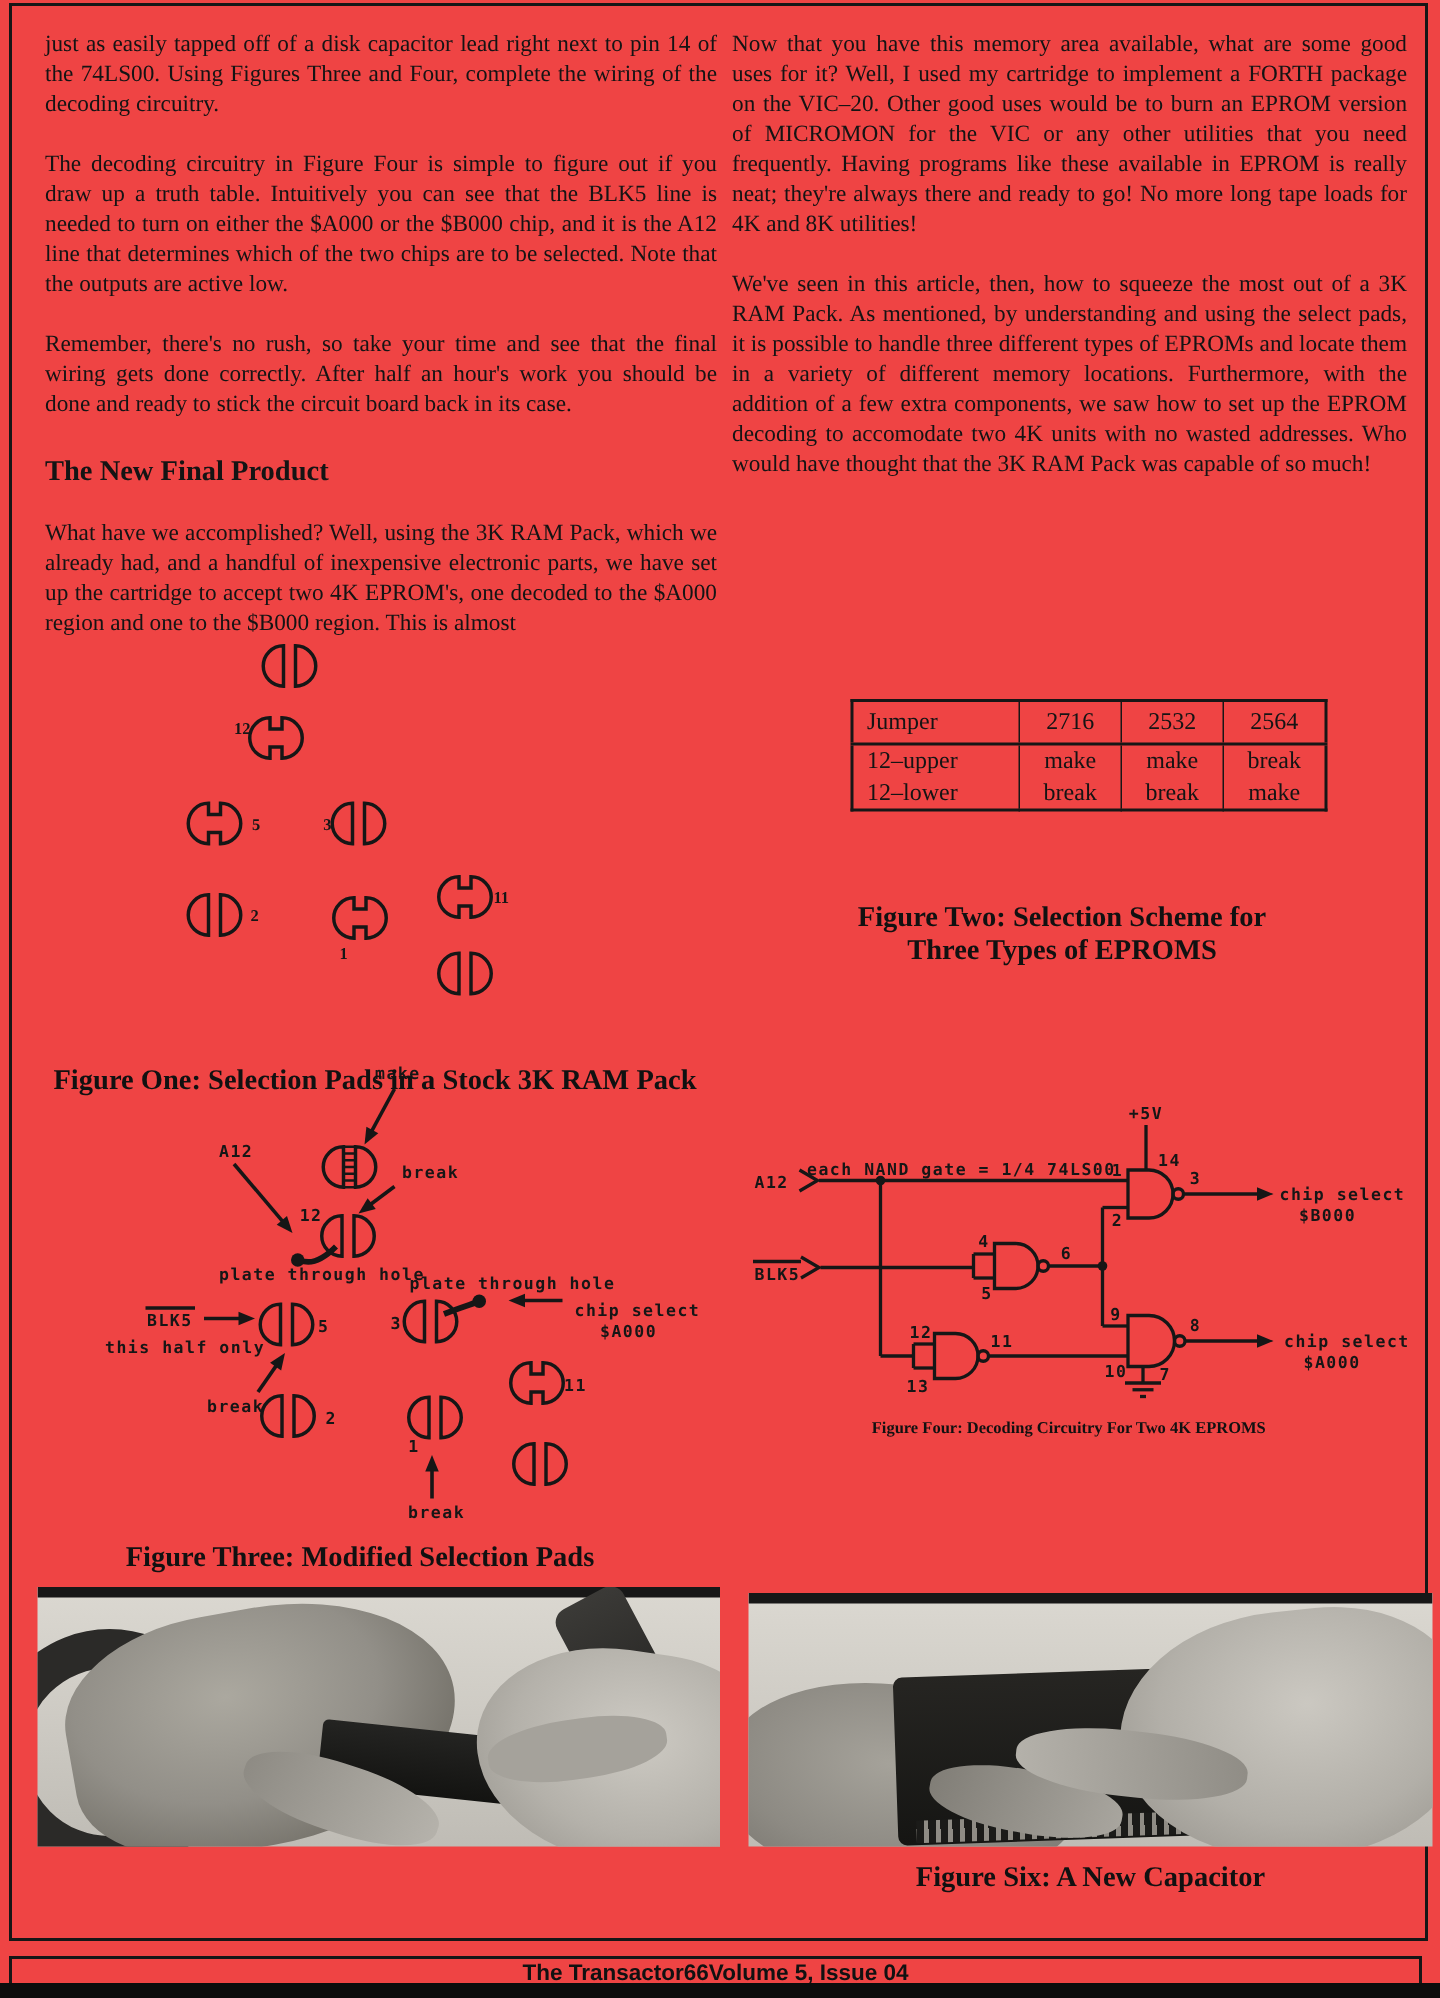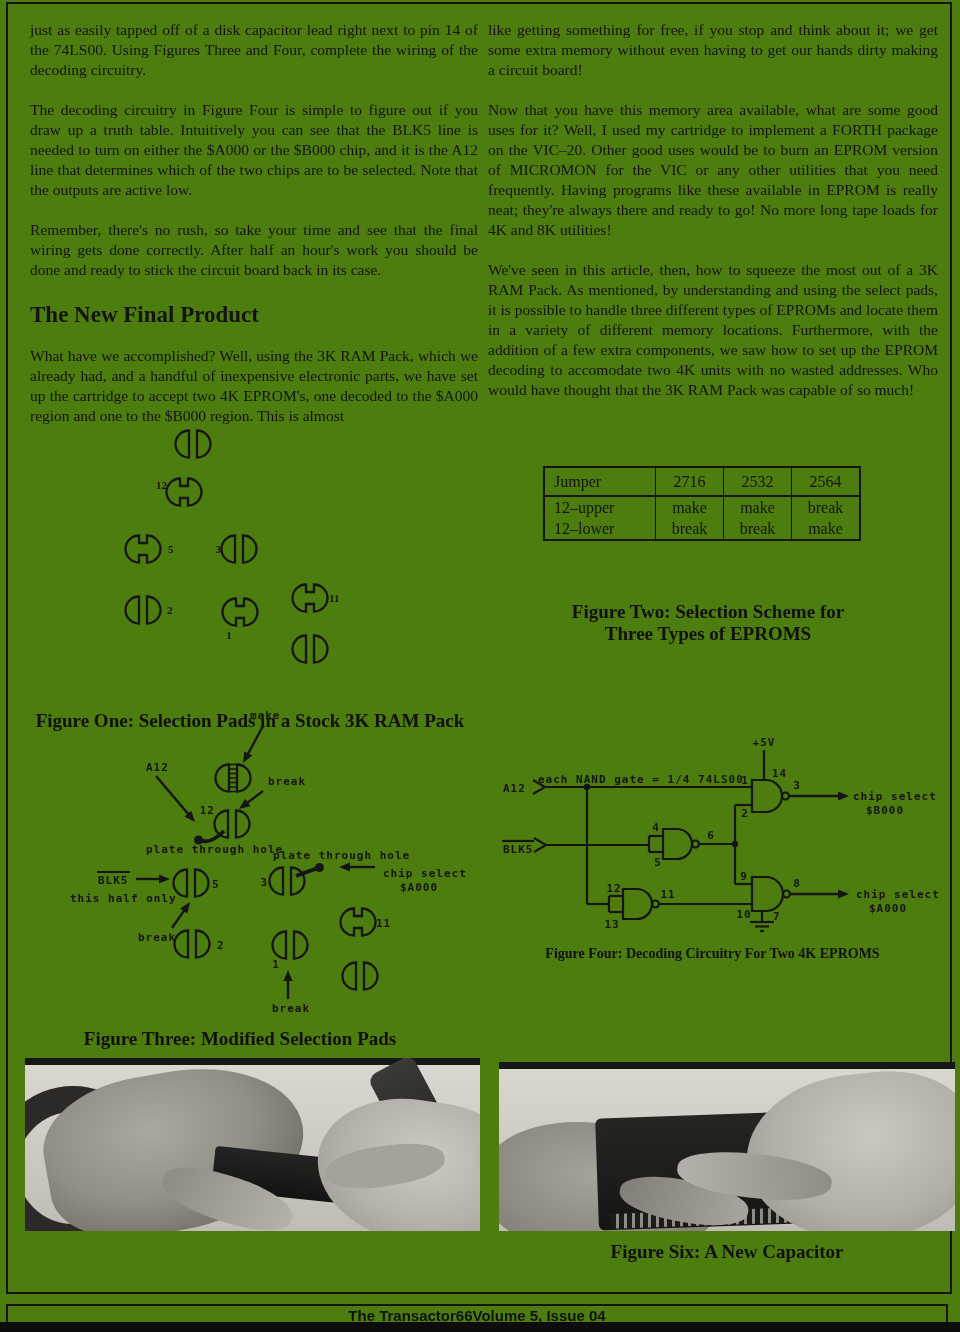--- a/index.html
+++ b/index.html
@@ -1,30 +1,30 @@
 <!DOCTYPE html>
 <html><head>
 <meta charset="utf-8">
 <style>
   html,body{margin:0;padding:0;}
   body{width:960px;height:1332px;background:#efede8;font-family:"Liberation Serif",serif;}
-  #page{position:relative;width:960px;height:1332px;background:#4d7c0f;overflow:hidden;color:#161616;}
+  #page{position:relative;width:960px;height:1332px;background:#ef4444;overflow:hidden;color:#161616;}
   #content-frame{position:absolute;left:6px;top:2px;width:942px;height:1288px;border:2px solid #161616;}
 
   .col{position:absolute;top:20px;font-size:15.5px;line-height:20px;text-align:justify;color:#141414;}
   #left-col{left:30px;width:448px;}
   #right-col{left:488px;width:450px;}
   .col p{margin:0 0 20px 0;}
-  .col h2{font-size:23px;margin:25px 0 21px 0;text-align:left;}
+  .col h2{font-size:19px;margin:25px 0 21px 0;text-align:left;}
 
   
   .fig-caption{position:absolute;font-weight:bold;font-size:19px;text-align:center;color:#111;}
 
   
-  #figure-two-table{position:absolute;left:543px;top:466px;border-collapse:collapse;font-size:16px;color:#141414;}
+  #figure-two-table{position:absolute;left:567px;top:466px;border-collapse:collapse;font-size:16px;color:#141414;}
   #figure-two-table th,#figure-two-table td{border-left:1.5px solid #161616;padding:0 6px;font-weight:normal;text-align:center;height:21px;}
   #figure-two-table th{height:27px;border-bottom:2px solid #161616;}
   #figure-two-table th:first-child,#figure-two-table td:first-child{border-left:none;text-align:left;padding-left:9px;width:95px;}
   #figure-two-table th:nth-child(n+2),#figure-two-table td:nth-child(n+2){width:55px;}
   #figure-two-table{border:2px solid #161616;}
 
   
   #figure-layer{position:absolute;left:0;top:0;width:960px;height:1332px;}
   .pad{fill:none;stroke:#161616;stroke-width:2.3px;}
   .hatch{stroke-width:1.6px;}
@@ -66,21 +66,20 @@
 
   <div class="col" id="left-col">
     <p>just as easily tapped off of a disk capacitor lead right next to pin 14 of the 74LS00. Using Figures Three and Four, complete the wiring of the decoding circuitry.</p>
     <p>The decoding circuitry in Figure Four is simple to figure out if you draw up a truth table. Intuitively you can see that the BLK5 line is needed to turn on either the $A000 or the $B000 chip, and it is the A12 line that determines which of the two chips are to be selected. Note that the outputs are active low.</p>
     <p>Remember, there's no rush, so take your time and see that the final wiring gets done correctly. After half an hour's work you should be done and ready to stick the circuit board back in its case.</p>
     <h2>The New Final Product</h2>
     <p>What have we accomplished? Well, using the 3K RAM Pack, which we already had, and a handful of inexpensive electronic parts, we have set up the cartridge to accept two 4K EPROM's, one decoded to the $A000 region and one to the $B000 region. This is almost</p>
   </div>
 
   <div class="col" id="right-col">
-    <p>like getting something for free, if you stop and think about it; we get some extra memory without even having to get our hands dirty making a circuit board!</p>
     <p>Now that you have this memory area available, what are some good uses for it? Well, I used my cartridge to implement a FORTH package on the VIC–20. Other good uses would be to burn an EPROM version of MICROMON for the VIC or any other utilities that you need frequently. Having programs like these available in EPROM is really neat; they're always there and ready to go! No more long tape loads for 4K and 8K utilities!</p>
     <p>We've seen in this article, then, how to squeeze the most out of a 3K RAM Pack. As mentioned, by understanding and using the select pads, it is possible to handle three different types of EPROMs and locate them in a variety of different memory locations. Furthermore, with the addition of a few extra components, we saw how to set up the EPROM decoding to accomodate two 4K units with no wasted addresses. Who would have thought that the 3K RAM Pack was capable of so much!</p>
   </div>
 
   <table id="figure-two-table">
     <thead>
       <tr>
         <th>Jumper</th>
         <th>2716</th>
         <th>2532</th>
@@ -282,21 +281,21 @@
       <text class="figtext" x="866" y="814">$B000</text>
       <text class="figtext" x="856" y="898">chip select</text>
       <text class="figtext" x="869" y="912">$A000</text>
     </g>
   </svg>
 
   <div class="fig-caption" style="left:30px;top:710px;width:440px;">Figure One: Selection Pads in a Stock 3K RAM Pack</div>
   <div class="fig-caption" style="left:560px;top:601px;width:296px;">Figure Two: Selection Scheme for</div>
   <div class="fig-caption" style="left:560px;top:623px;width:296px;">Three Types of EPROMS</div>
   <div class="fig-caption" style="left:40px;top:1028px;width:400px;">Figure Three: Modified Selection Pads</div>
-  <div class="fig-caption" style="left:490px;top:946px;width:445px;font-size:14px;">Figure Four: Decoding Circuitry For Two 4K EPROMS</div>
+  <div class="fig-caption" style="left:490px;top:946px;width:445px;font-size:11px;">Figure Four: Decoding Circuitry For Two 4K EPROMS</div>
   <div class="fig-caption" style="left:25px;top:1190px;width:455px;">Figure Five: Breaking Connections</div>
   <div class="fig-caption" style="left:499px;top:1241px;width:456px;">Figure Six: A New Capacitor</div>
 
   <div class="photo" id="photo-five" style="left:25px;top:1058px;width:455px;height:173px;">
     <div class="band"></div>
     <div class="blob strap"></div>
     <div class="blob hand-left"></div>
     <div class="blob board"></div>
     <div class="blob finger-left"></div>
     <div class="blob tool-handle"></div>

